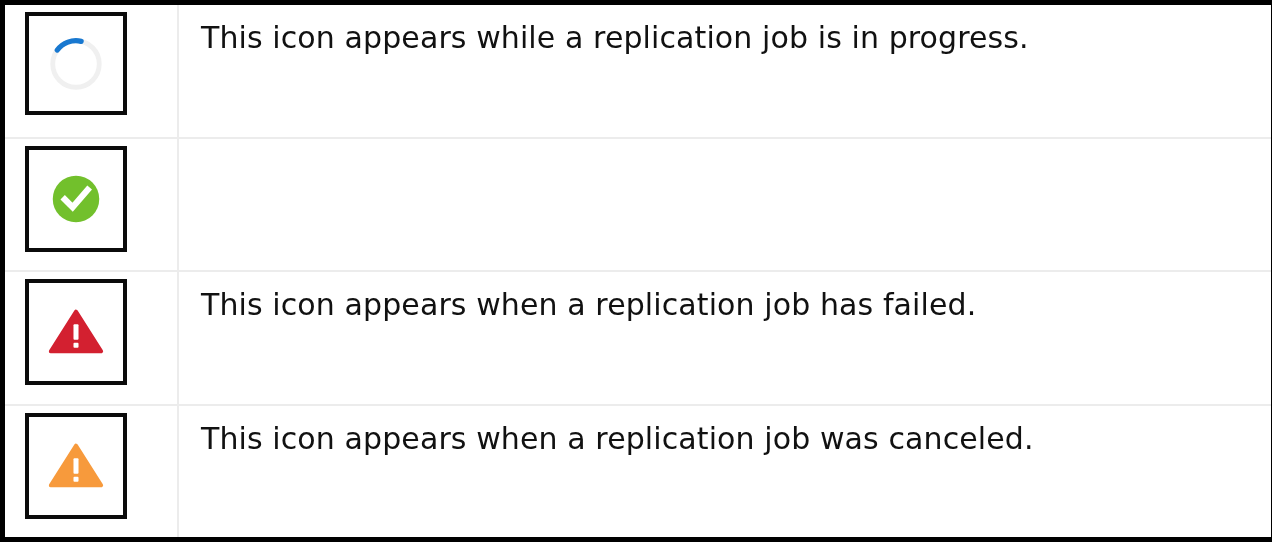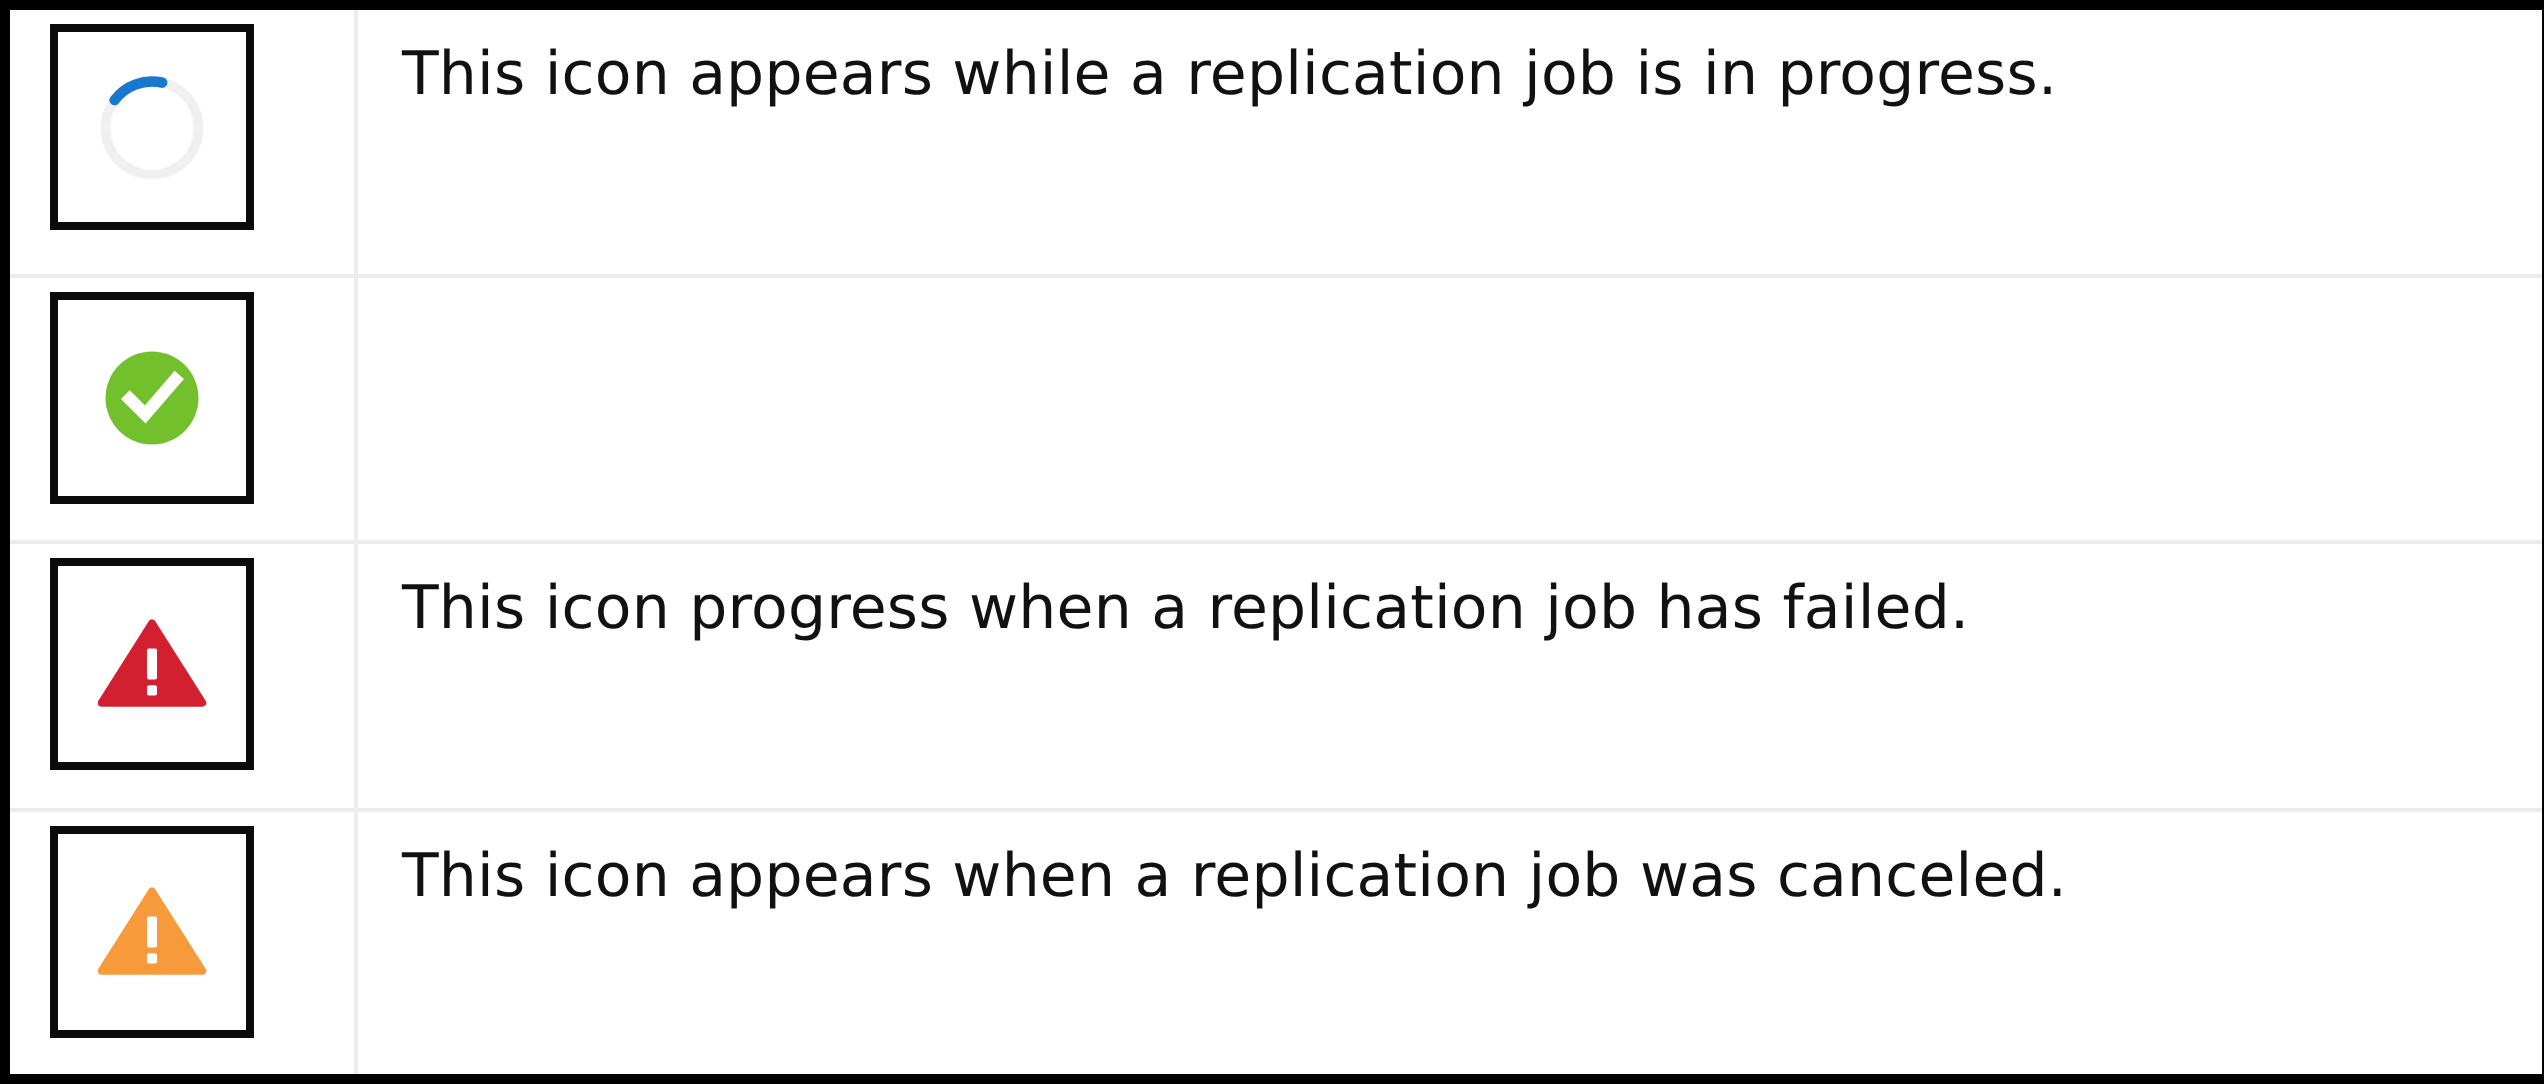--- a/index.html
+++ b/index.html
@@ -127,21 +127,21 @@
       <div class="icon-cell">
         <div class="icon-box">
           <svg class="icon-art" viewBox="0 0 64 64">
             <path d="M 32 11 L 58 52 L 6 52 Z" fill="#d32030" stroke="#d32030" stroke-width="4" stroke-linejoin="round"></path>
             <rect x="29.4" y="24" width="5.2" height="16" rx="1" fill="#ffffff"></rect>
             <rect x="29.4" y="43" width="5.2" height="5.2" rx="1" fill="#ffffff"></rect>
           </svg>
         </div>
       </div>
       <div class="text-cell">
-        <span class="desc">This icon progress when a replication job has failed.</span>
+        <span class="desc">This icon appears when a replication job has failed.</span>
       </div>
     </div>
 
     <div class="legend-row">
       <div class="icon-cell">
         <div class="icon-box">
           <svg class="icon-art" viewBox="0 0 64 64">
             <path d="M 32 11 L 58 52 L 6 52 Z" fill="#f79a3c" stroke="#f79a3c" stroke-width="4" stroke-linejoin="round"></path>
             <rect x="29.4" y="24" width="5.2" height="16" rx="1" fill="#ffffff"></rect>
             <rect x="29.4" y="43" width="5.2" height="5.2" rx="1" fill="#ffffff"></rect>

